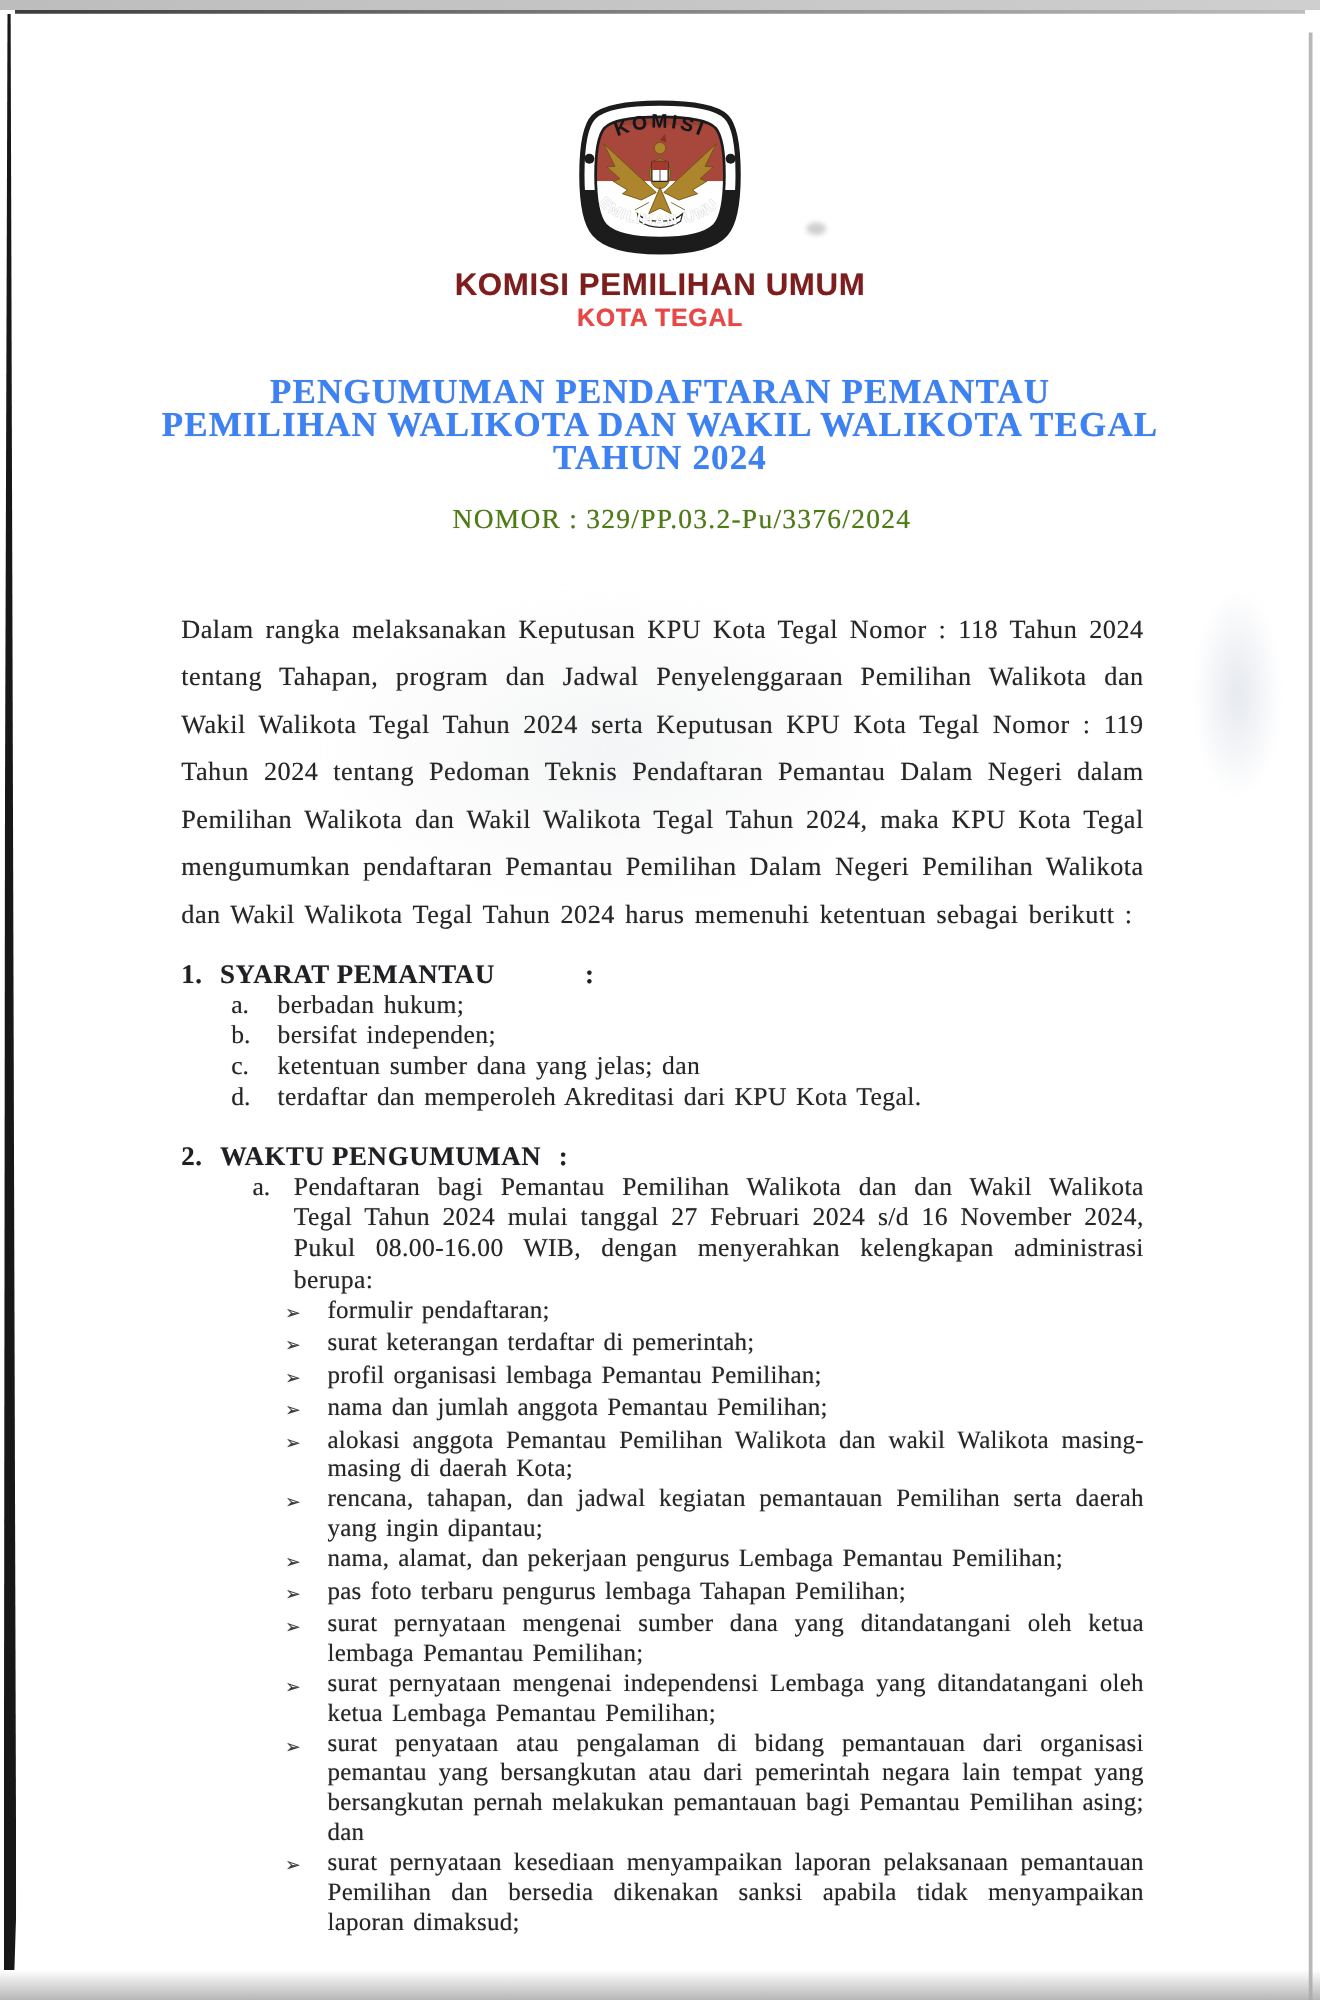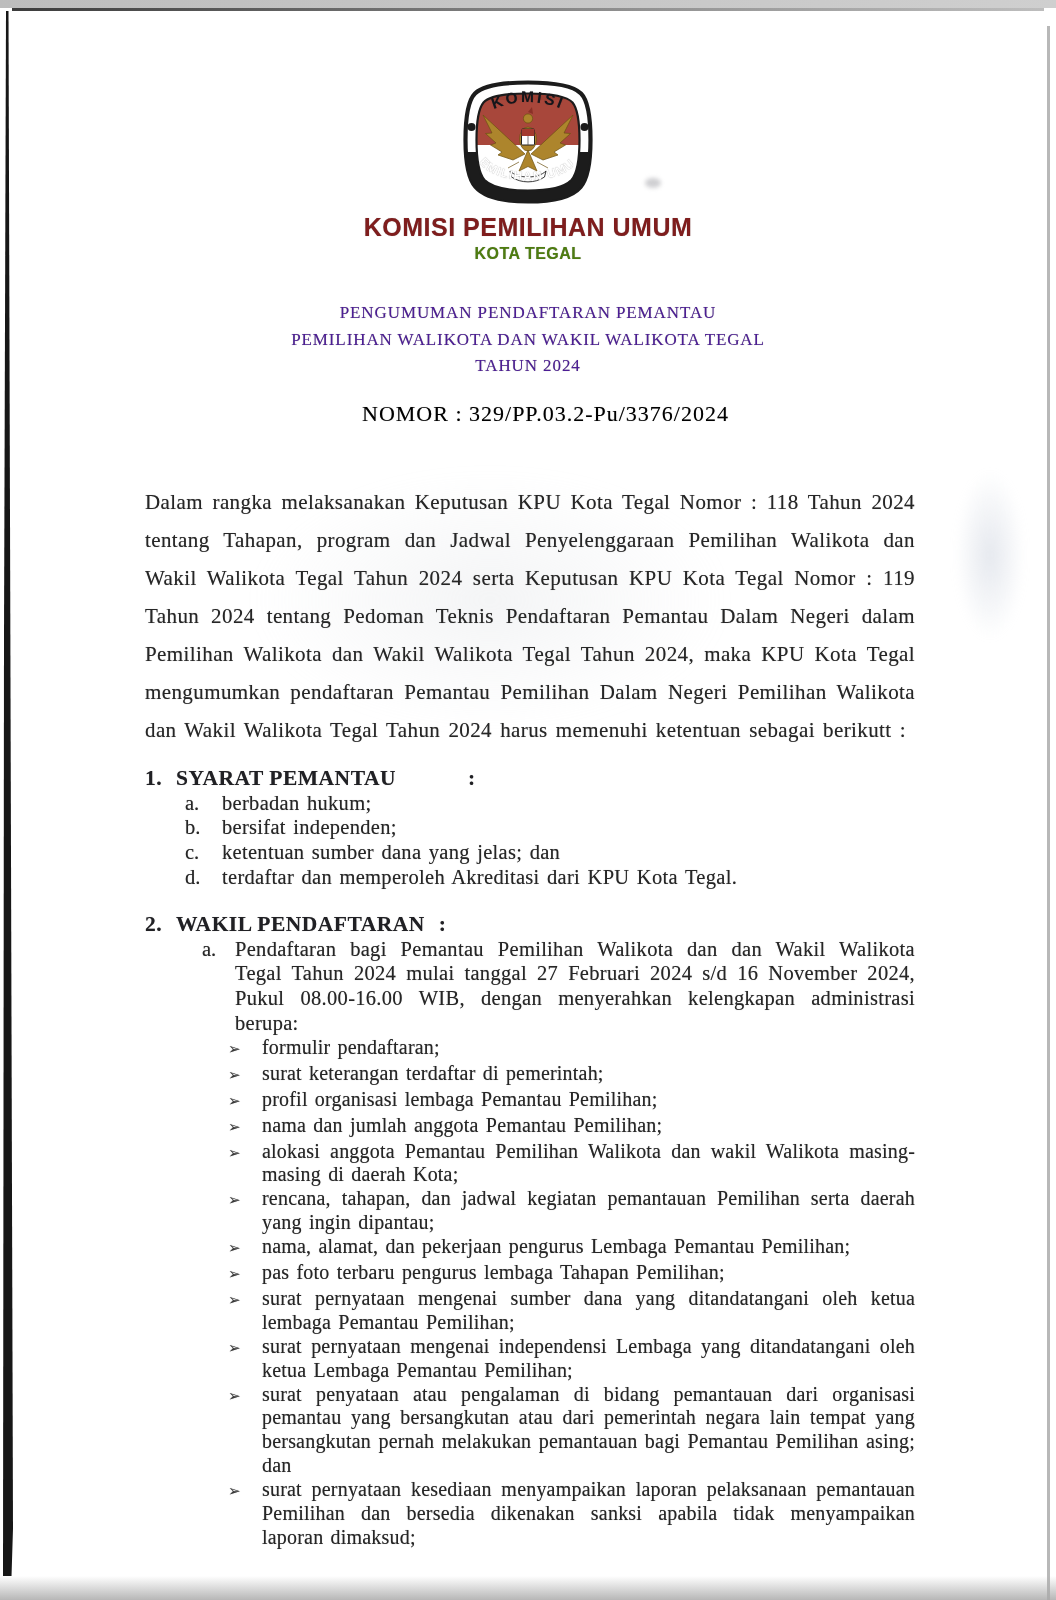--- a/index.html
+++ b/index.html
@@ -32,24 +32,24 @@
   .smudge3{position:absolute;left:645px;top:178px;width:16px;height:10px;
     background:rgba(160,160,165,.5);border-radius:50%;filter:blur(2px);z-index:1;}
 
   
   .doc{position:relative;z-index:2;text-shadow:0 0 .7px rgba(45,45,45,.5);}
   .header{padding-top:78px;text-align:center;}
   .logo-wrap{width:140px;margin:0 auto;}
   .org-name{font-family:"Liberation Sans",sans-serif;font-weight:bold;
     font-size:25px;line-height:30px;letter-spacing:.5px;color:#7f1d1d;margin-top:4px;}
   .org-unit{font-family:"Liberation Sans",sans-serif;font-weight:bold;
-    font-size:16px;line-height:24px;letter-spacing:.5px;color:#4d7c0f;}
-  .title{margin-top:34px;font-weight:normal;font-size:17px;line-height:26.5px;
-    letter-spacing:.9px;color:#4c1d95;}
-  .nomor{margin-top:21px;font-size:22px;letter-spacing:1px;color:#000000;padding-left:35px;}
+    font-size:20px;line-height:24px;letter-spacing:.5px;color:#ef4444;}
+  .title{margin-top:34px;font-weight:bold;font-size:28px;line-height:26.5px;
+    letter-spacing:.9px;color:#3b82f6;}
+  .nomor{margin-top:21px;font-size:22px;letter-spacing:1px;color:#4d7c0f;padding-left:35px;}
 
   .bodytext{margin:56px 141px 0 145px;width:770px;}
   .intro{font-size:21px;line-height:38px;text-align:justify;
     letter-spacing:.4px;word-spacing:2.5px;}
 
   .sec{margin-top:16px;}
   .sec2{margin-top:21px;}
   .sec-head{display:flex;font-weight:bold;font-size:21.5px;line-height:26px;
     letter-spacing:.5px;color:#202024;}
   .snum{width:31px;flex:none;}
@@ -167,21 +167,21 @@
       </div>
       <div class="subitem">
         <span class="sublabel">d.</span>
         <span class="subtext">terdaftar dan memperoleh Akreditasi dari KPU Kota Tegal.</span>
       </div>
     </div>
 
     <div class="sec sec2 s2">
       <div class="sec-head">
         <span class="snum">2.</span>
-        <span>WAKIL PENDAFTARAN</span>
+        <span>WAKTU PENGUMUMAN</span>
         <span class="scolon2">:</span>
       </div>
       <div class="subitem">
         <span class="sublabel">a.</span>
         <span class="subtext">Pendaftaran bagi Pemantau Pemilihan Walikota dan dan Wakil Walikota Tegal Tahun 2024 mulai tanggal 27 Februari 2024 s/d 16 November 2024, Pukul 08.00-16.00 WIB, dengan menyerahkan kelengkapan administrasi berupa:</span>
       </div>
       <div class="bullets">
         <div class="bullet">
           <span class="bmark">➢</span>
           <span class="btext">formulir pendaftaran;</span>

